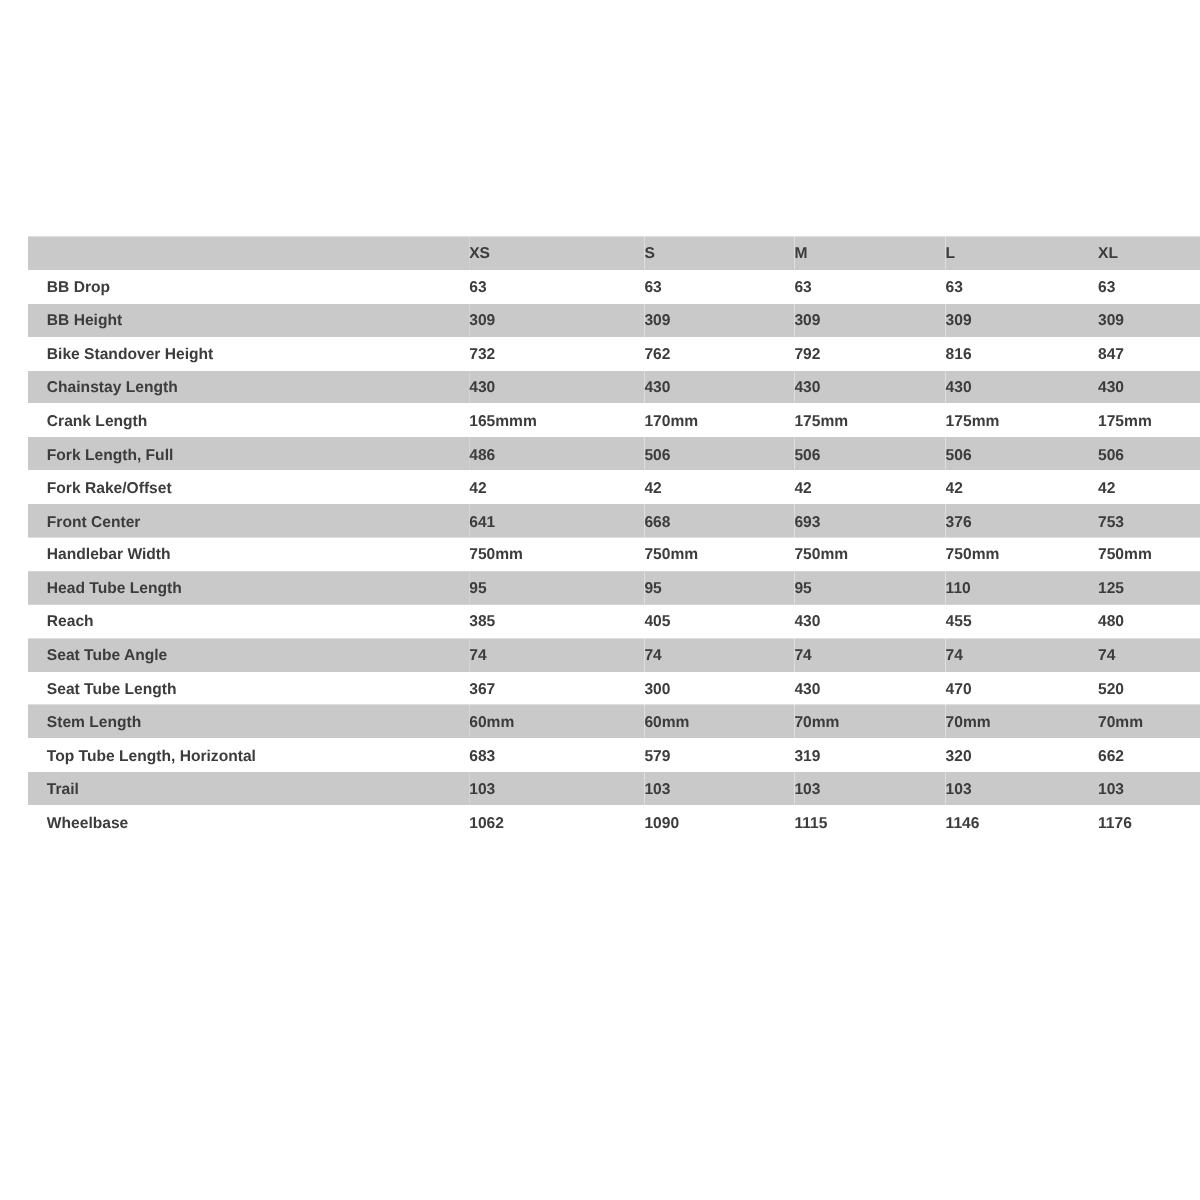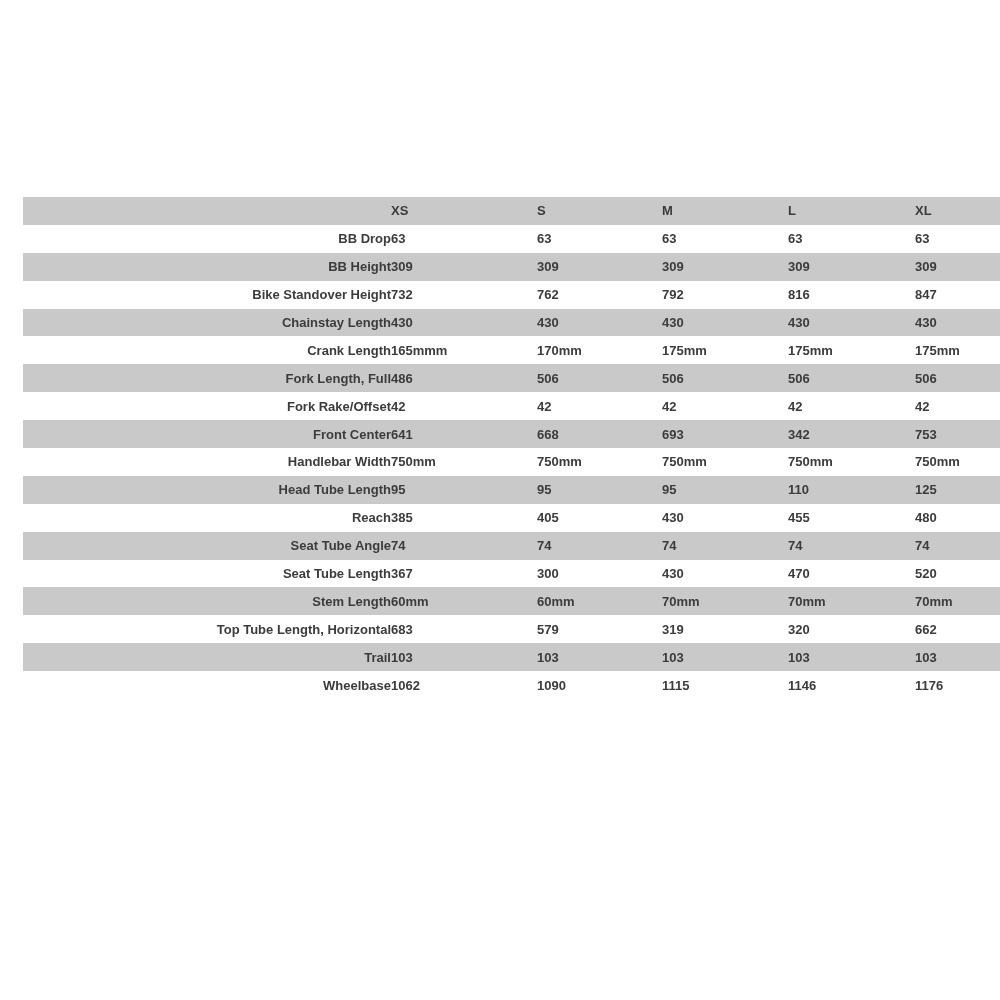--- a/index.html
+++ b/index.html
@@ -31,21 +31,21 @@
   th, td {
     font-weight: bold;
     font-size: 13px;
     color: var(--text);
     text-align: left;
     vertical-align: middle;
     padding: 0;
     white-space: nowrap;
     overflow: hidden;
   }
-  .label-cell { padding-left: 16px; text-align: right; }
+  .label-cell { padding-left: 16px; }
   thead tr { background: var(--stripe); }
   tbody tr:nth-child(even) { background: var(--stripe); }
 </style>
 </head>
 <body>
 
 <div class="table-wrap">
   <table>
     <colgroup>
       <col style="width:368px">
@@ -120,21 +120,21 @@
           <td>42</td>
           <td>42</td>
           <td>42</td>
           <td>42</td>
         </tr>
         <tr>
           <td class="label-cell">Front Center</td>
           <td>641</td>
           <td>668</td>
           <td>693</td>
-          <td>342</td>
+          <td>376</td>
           <td>753</td>
         </tr>
         <tr>
           <td class="label-cell">Handlebar Width</td>
           <td>750mm</td>
           <td>750mm</td>
           <td>750mm</td>
           <td>750mm</td>
           <td>750mm</td>
         </tr>

